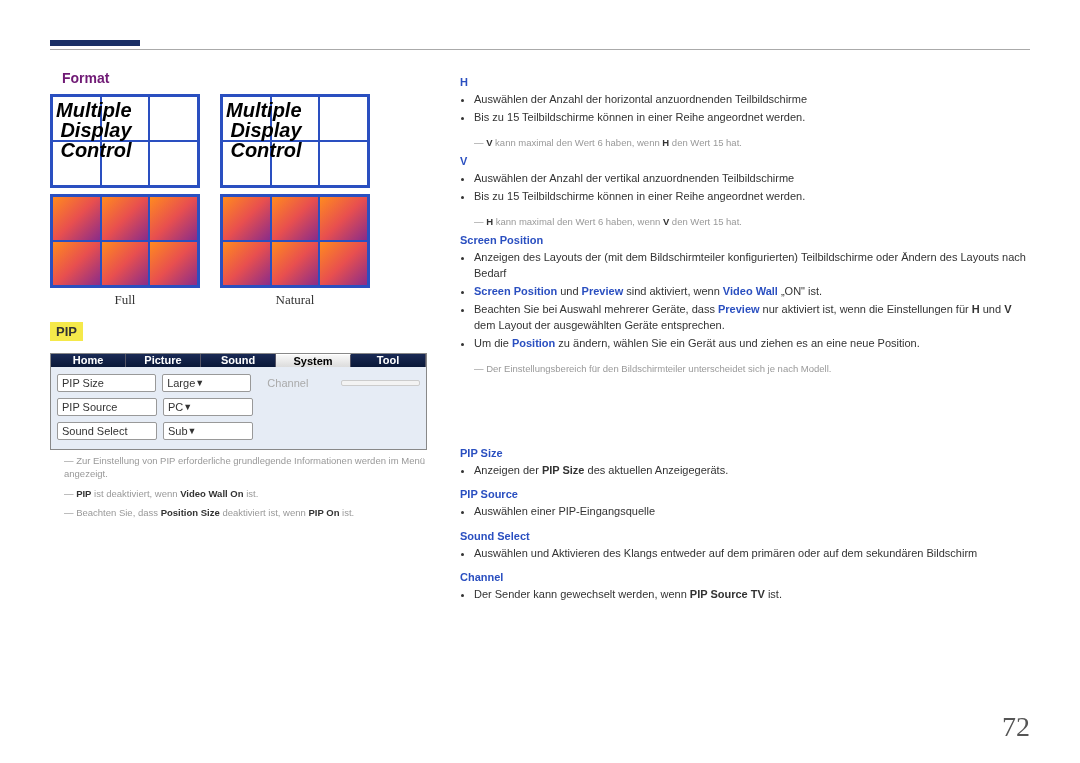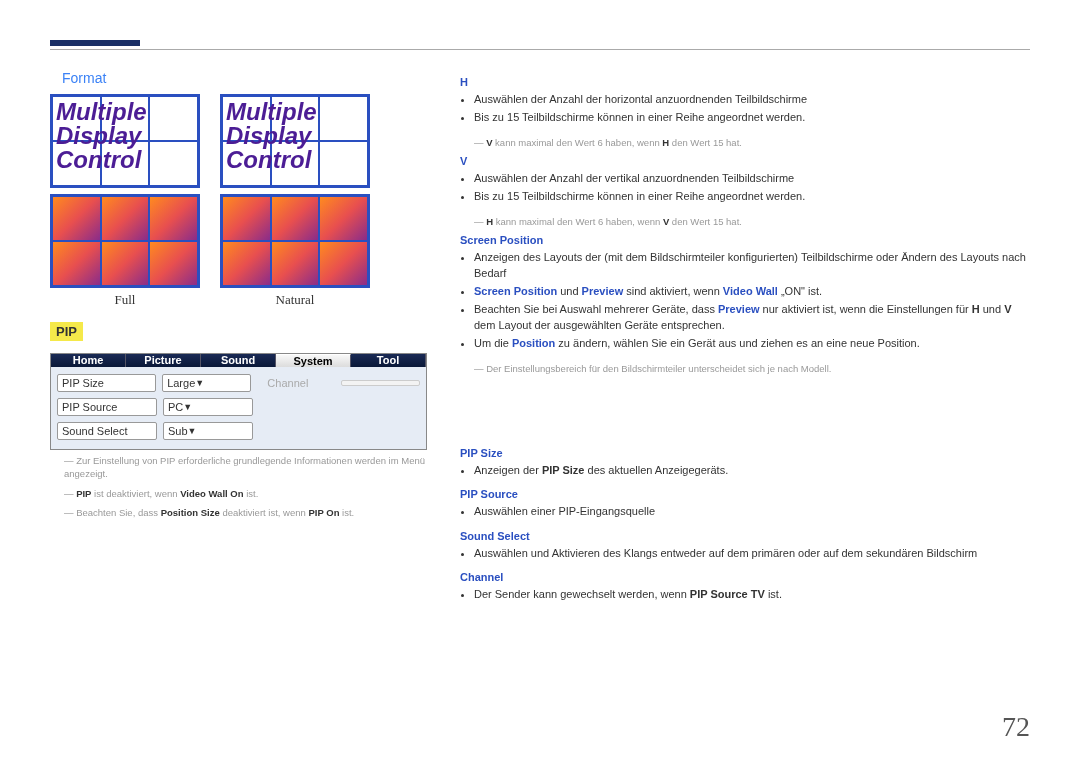--- a/index.html
+++ b/index.html
@@ -21,41 +21,41 @@
   .top-line {
     border-top: 1px solid #aaa;
     margin-bottom: 20px;
   }
   .columns {
     display: flex;
     gap: 30px;
   }
   .left-col { width: 380px; }
   .right-col { flex: 1; }
-  h3.section { font-size: 14px; font-weight: normal; margin: 0 0 8px 0; color:#3b82f6;padding-left:12px;}
+  h3.section { font-size: 14px; font-weight: bold; margin: 0 0 8px 0; color:#701a75;padding-left:12px;}
   ul.bullets { margin:4px 0 10px 0; padding-left:14px; }
   ul.bullets li { margin-bottom:3px; line-height:1.4; }
   .blue-h { color:#2a4fc0; font-weight:bold; font-size:11px; margin:6px 0 2px 0; }
   .note { color:#999; font-size:9.5px; margin:4px 0 6px 14px; line-height:1.4;}
   .note::before { content:"― "; }
   .inlineb { font-weight:bold; color:#333; }
   .inlineblue { font-weight:bold; color:#2a4fc0; }
   .highlight { background:#f5e94a; display:inline-block; padding:2px 6px; font-weight:bold; font-size:13px; margin:14px 0 8px 0;}
   
   .format-imgs { display:flex; gap:20px; margin-top:8px;}
   .fcol { text-align:center; }
   .mdc-box {
     width:146px; height:90px; border:2px solid #2a4fc0;
     display:grid; grid-template-columns:1fr 1fr 1fr; grid-template-rows:1fr 1fr;
     position:relative; margin-bottom:6px;
   }
   .mdc-box .cell { border:1px solid #2a4fc0; }
   .mdc-label {
-    position:absolute; top:4px; left:4px; color:#4c1d95; font-size:24px;
-    font-weight:bold; font-style:italic; line-height:1; text-align:left;
+    position:absolute; top:4px; left:4px; color:#000000; font-size:20px;
+    font-weight:bold; font-style:italic; line-height:1; text-align:right;
   }
   .flower-box {
     width:146px; height:90px; border:2px solid #2a4fc0;
     display:grid; grid-template-columns:1fr 1fr 1fr; grid-template-rows:1fr 1fr;
     margin-bottom:4px;
   }
   .flower-box .fcell { border:1px solid #2a4fc0; background:linear-gradient(135deg,#ff8a1f 0%,#e84f4f 50%,#8a2c8a 100%); }
   .fname { font-family: Georgia, serif; font-size:13px; margin-top:4px; }
 
   .pip-panel {

